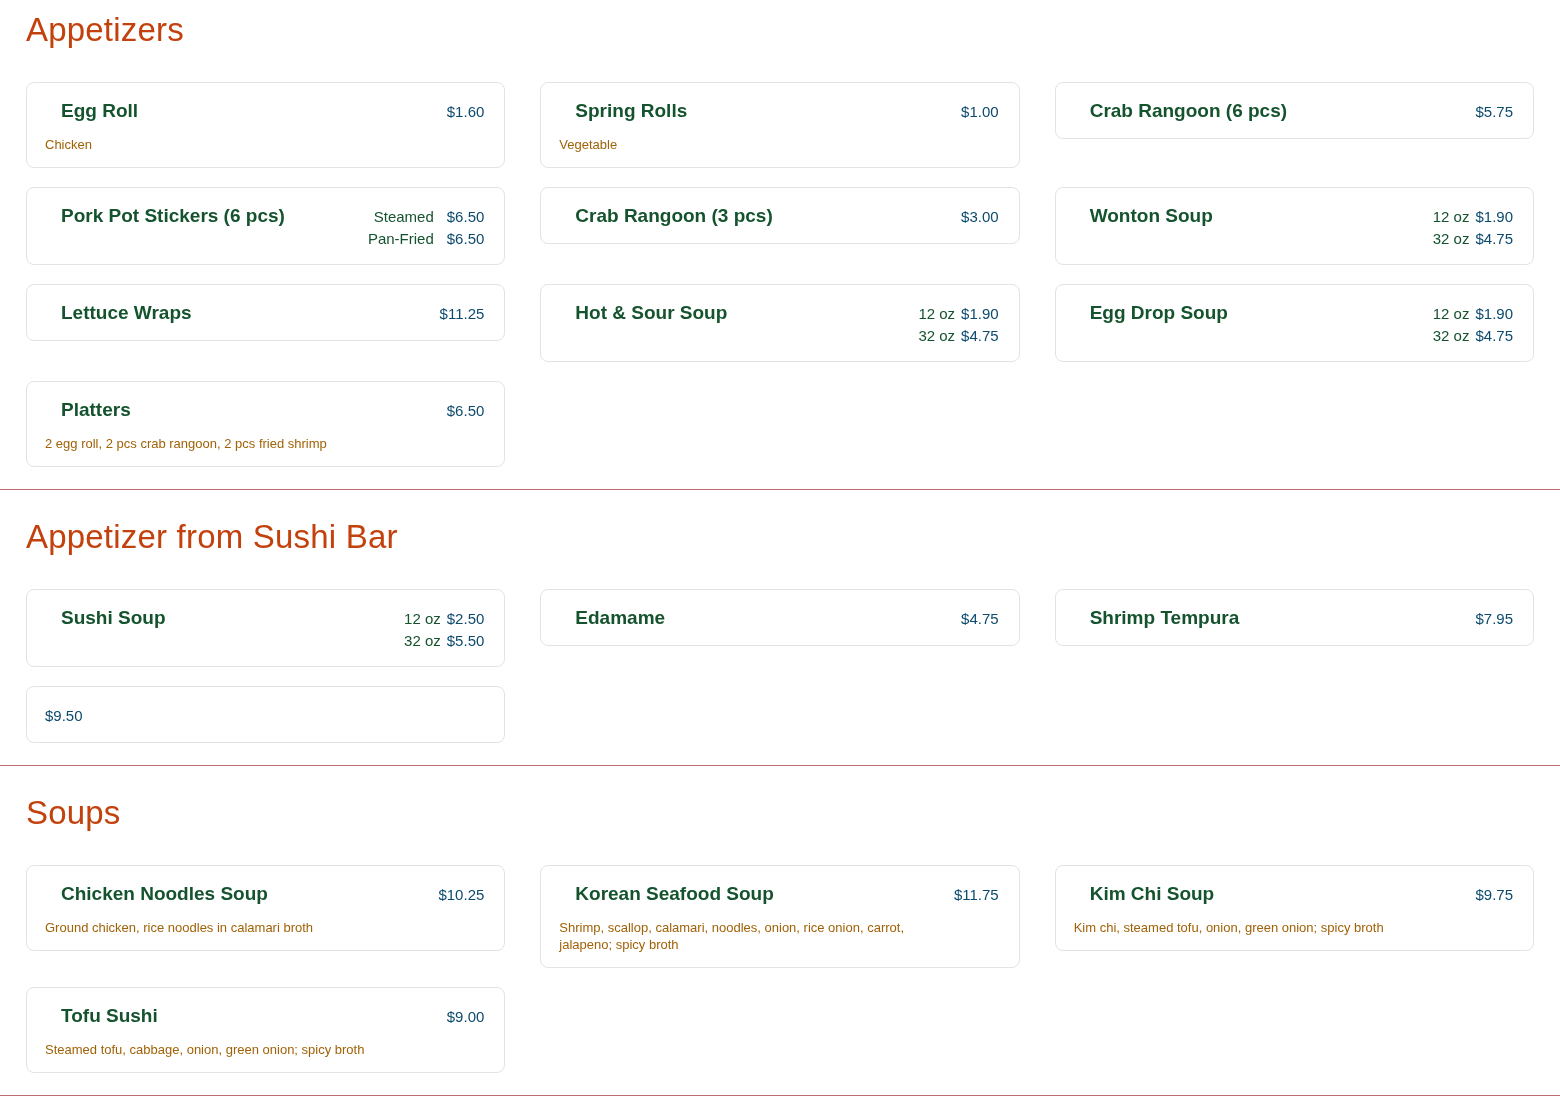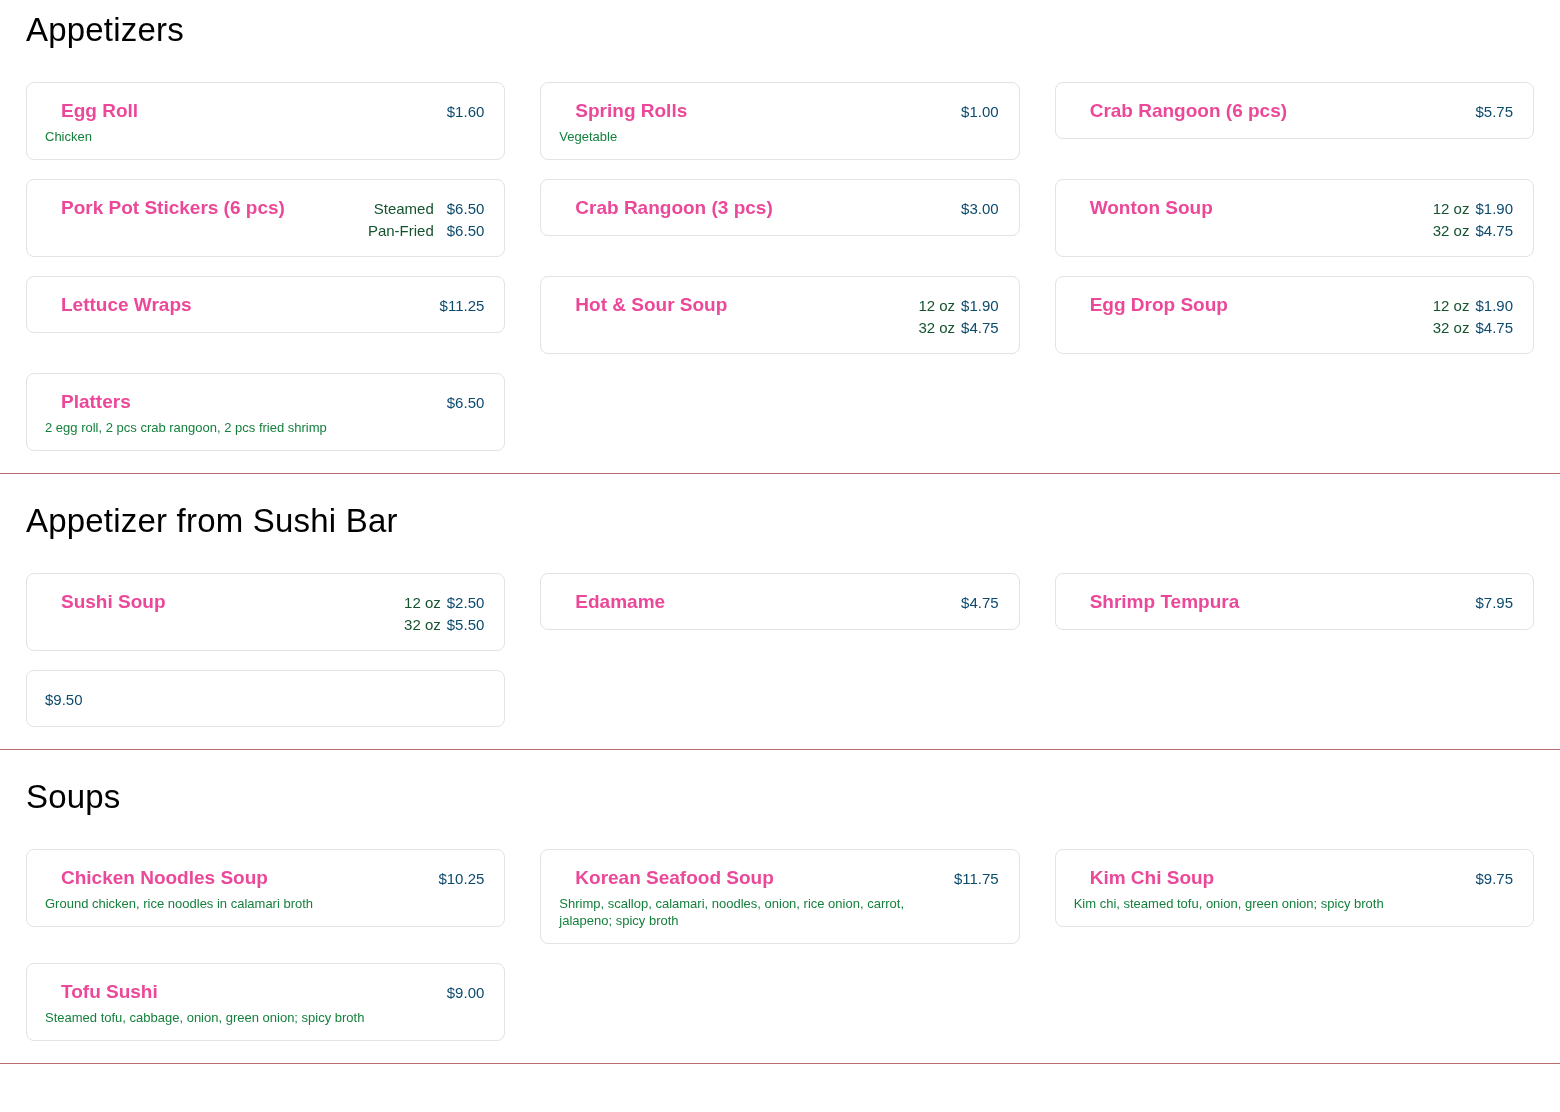--- a/index.html
+++ b/index.html
@@ -9,21 +9,21 @@
     font-family: "Liberation Sans", sans-serif;
   }
   body {
     width: 1560px; height: 1112px;
     overflow: hidden;
     position: relative;
   }
   .menu-page { padding: 0 26px; }
 
   .section-title {
-    color: #000000;
+    color: #c2410c;
     font-size: 33px;
     font-weight: 400;
     line-height: 1;
     margin: 30px 0 36px 0;
     letter-spacing: 0.2px;
   }
   .section:first-child .section-title { margin-top: 13px; }
 
   .section-divider {
     border: none;
@@ -50,30 +50,30 @@
     display: flex;
     justify-content: space-between;
     align-items: flex-start;
     cursor: pointer;
   }
 
   .info { flex: 1 1 auto; min-width: 0; padding-right: 14px; }
   .item-name {
     font-size: 19px;
     font-weight: 700;
-    color: #ec4899;
+    color: #14532d;
     line-height: 24px;
     margin-left: 16px;
     white-space: nowrap;
   }
   .item-desc {
     font-size: 13px;
-    color: #15803d;
+    color: #a16207;
     line-height: 17px;
-    margin-top: 5px;
+    margin-top: 13px;
     max-width: 350px;
   }
 
   .prices { flex: 0 0 auto; padding-top: 2px; }
   .price-line {
     display: flex;
     justify-content: flex-end;
     align-items: baseline;
     font-size: 15px;
     line-height: 22px;

